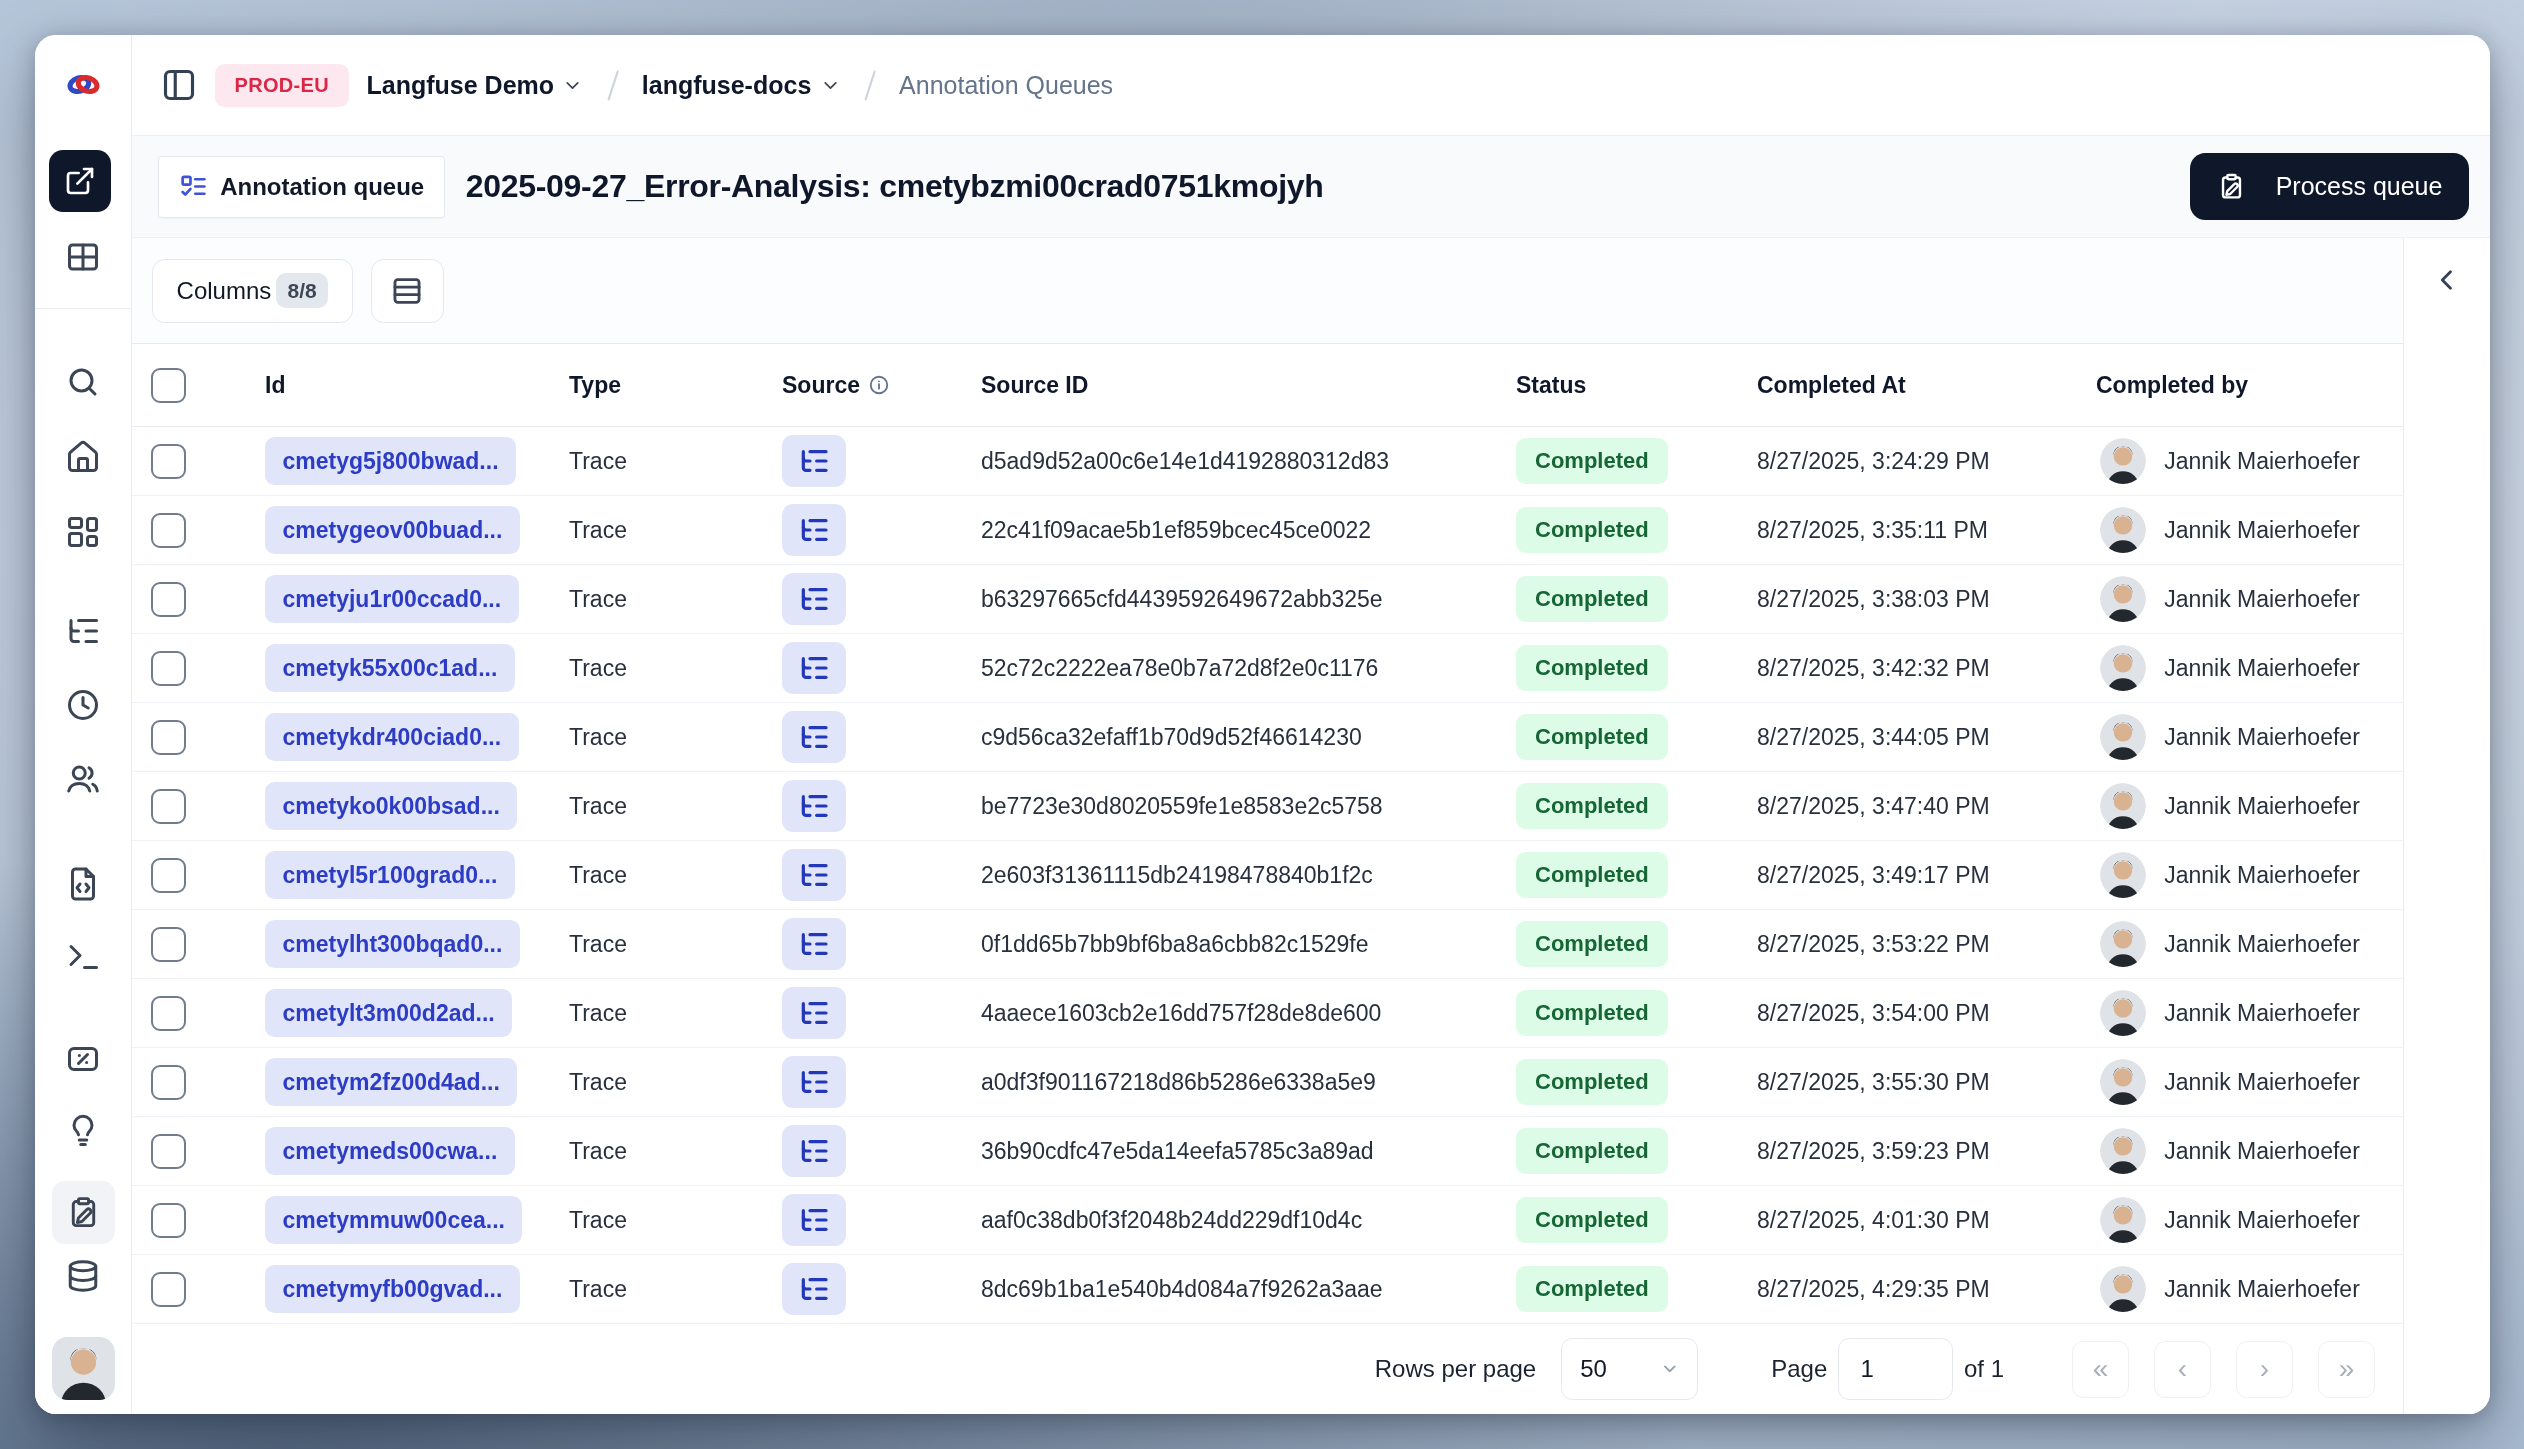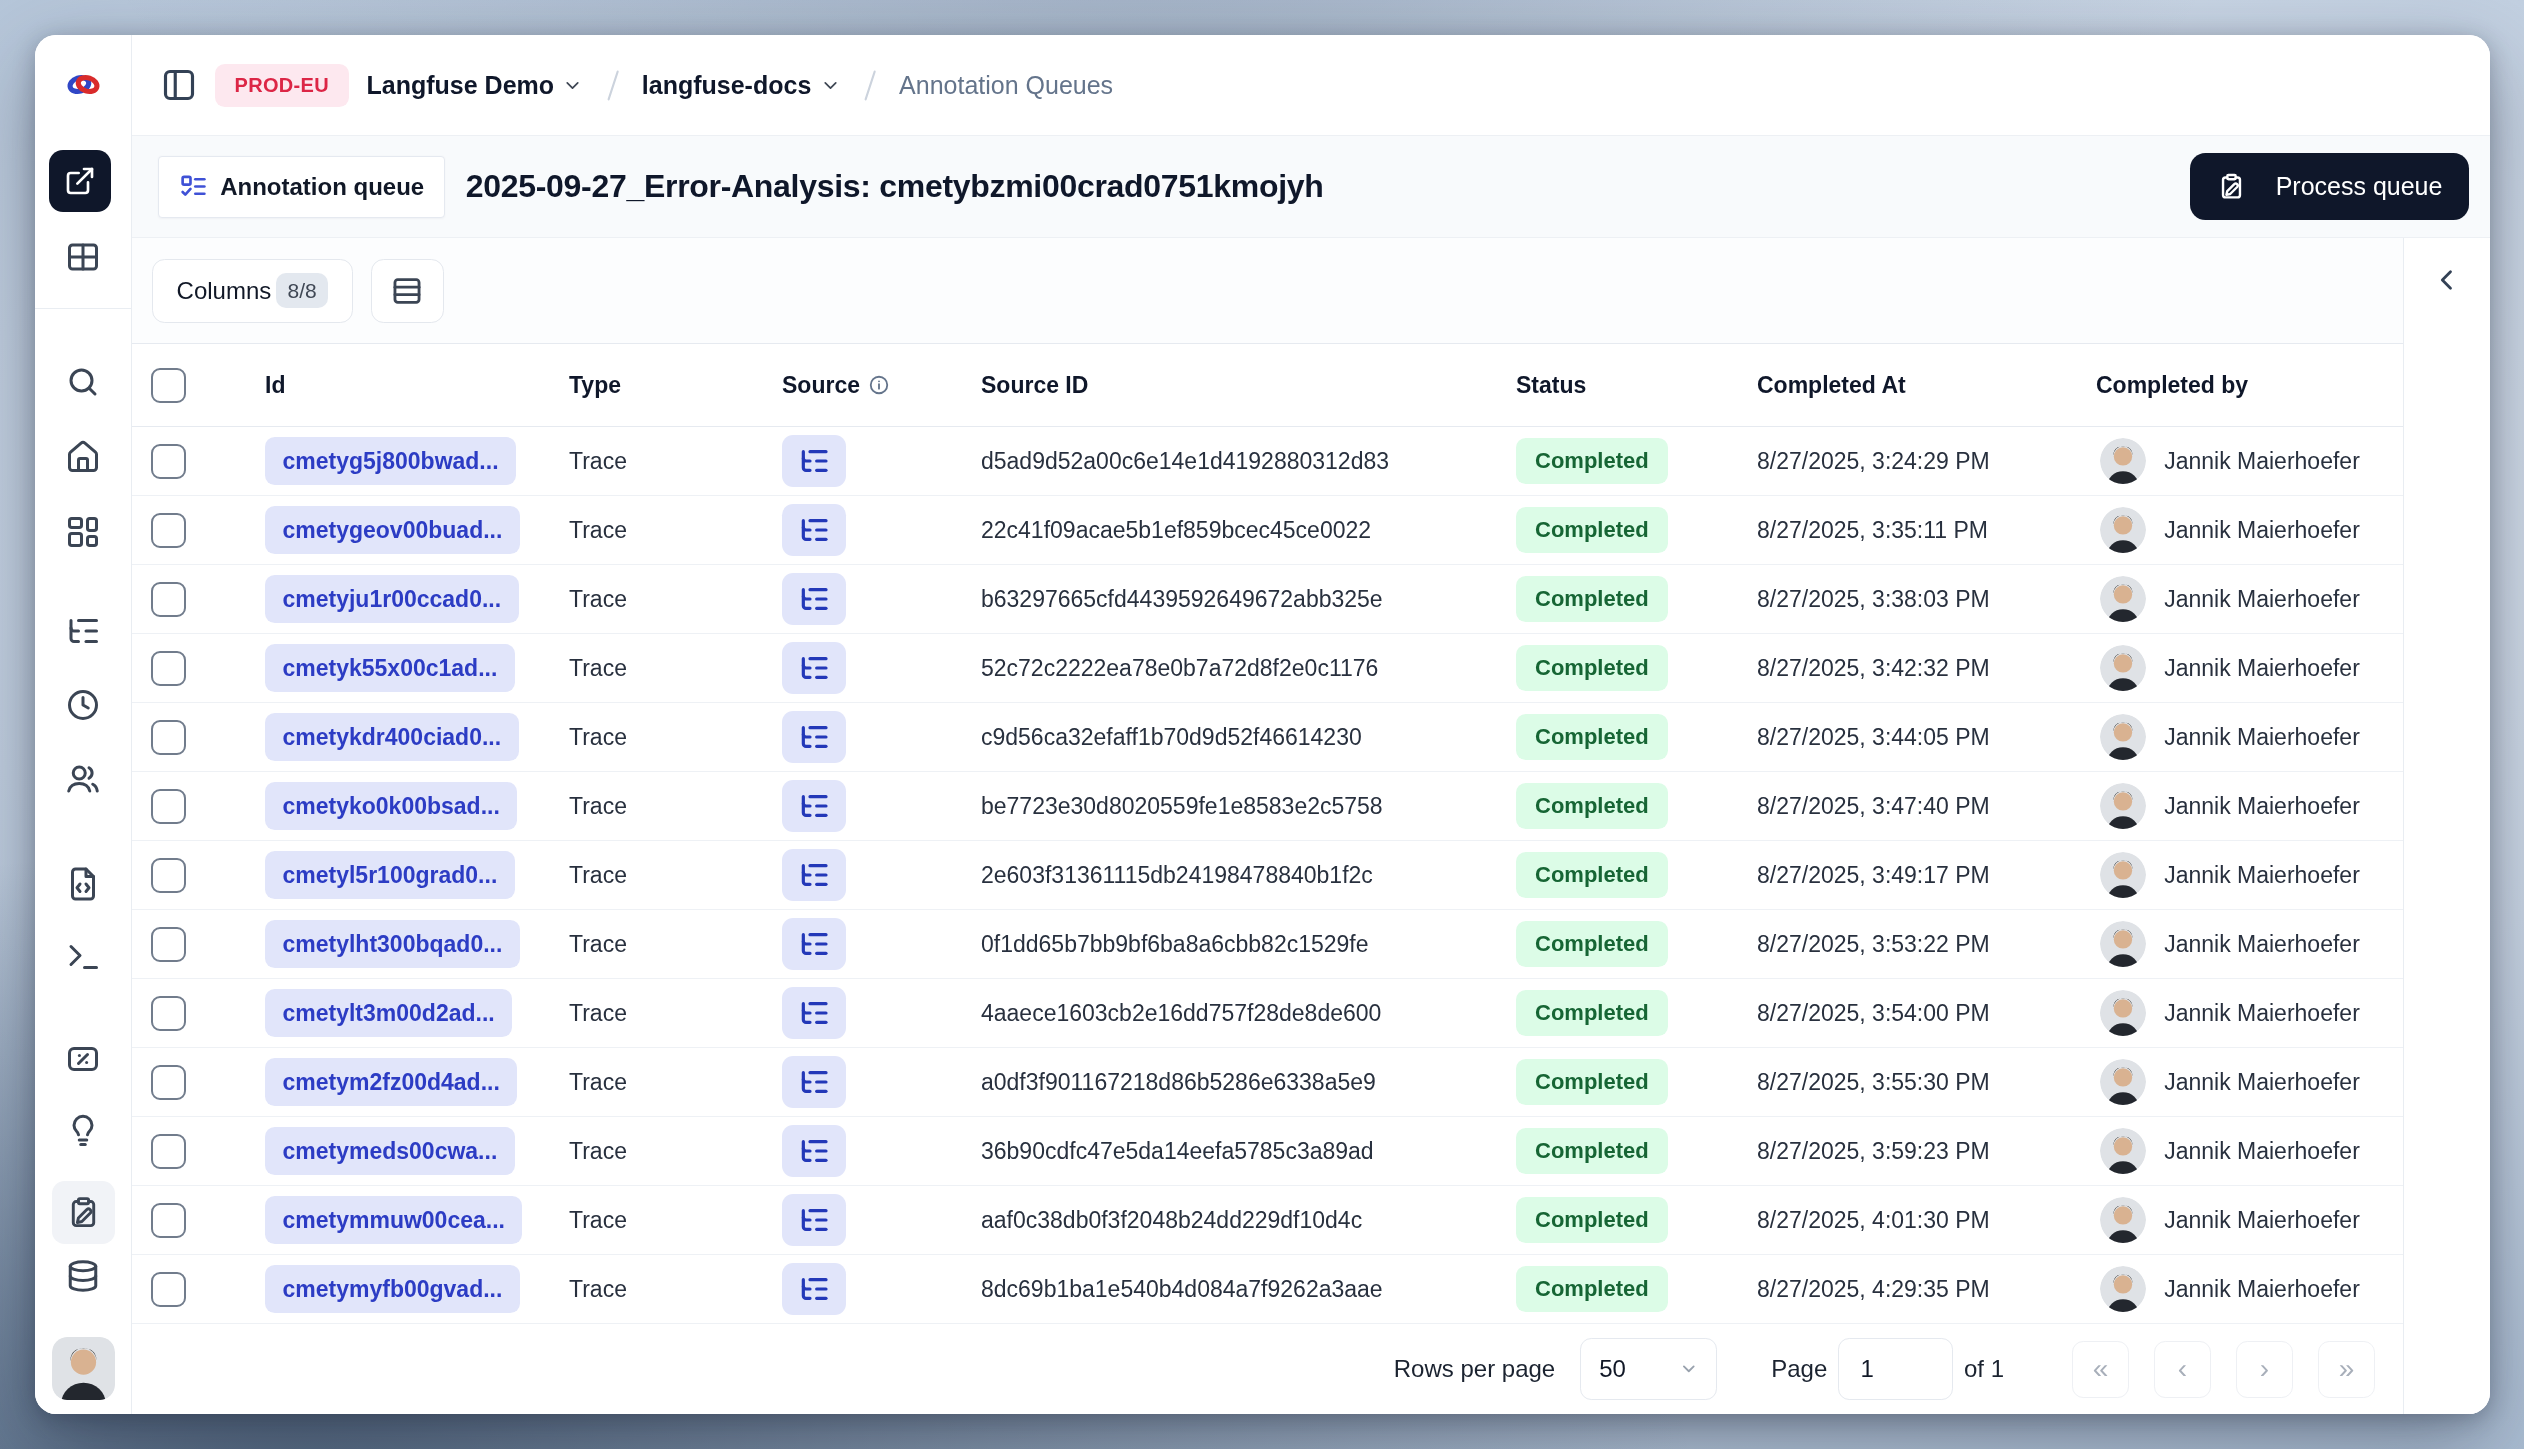--- a/index.html
+++ b/index.html
@@ -41,42 +41,42 @@
   .page-title { font-size:32px; font-weight:700; color:#0f172a; letter-spacing:-0.3px; flex:1; white-space:nowrap; overflow:hidden; }
   .process-btn { height:67px; border-radius:15.4px; background:#0f172a; color:#fff; display:flex; align-items:center; gap:30px; padding:0 26.6px; font-size:25px; font-weight:500; border:none; cursor:pointer; flex:0 0 auto; }
   
   .content-row { flex:1; display:flex; min-height:0; }
   .main { width:2271px; flex:0 0 auto; display:flex; flex-direction:column; background:#fff; }
   .strip { flex:1; border-left:1.4px solid #e9edf2; background:#fff; display:flex; justify-content:center; align-items:flex-start; padding-top:17px; }
   .collapse-btn { width:50px; height:50px; border-radius:11.2px; background:transparent; border:none; display:flex; align-items:center; justify-content:center; cursor:pointer; }
   
   .toolbar { height:105px; display:flex; align-items:center; gap:18px; padding-left:19.6px; flex:0 0 auto; background:#fcfdfe; }
   .columns-btn { height:64px; border-radius:12.6px; border:1.4px solid #e4e8ee; background:#fff; display:flex; align-items:center; gap:5px; padding:0 24px; font-size:24px; font-weight:500; color:#111827; cursor:pointer; }
-  .columns-chip { background:#e3e8ef; border-radius:10px; padding:5.6px 11.2px; font-size:21px; font-weight:400; color:#3f4754; }
+  .columns-chip { background:#e3e8ef; border-radius:10px; padding:5.6px 11.2px; font-size:21px; font-weight:700; color:#3f4754; }
   .rowheight-btn { width:73px; height:64px; border-radius:12.6px; border:1.4px solid #e4e8ee; background:#fff; display:flex; align-items:center; justify-content:center; cursor:pointer; }
   
   .grid-cols { display:grid; grid-template-columns:133px 304px 213px 199px 535px 241px 339px auto; align-items:center; }
   .thead { height:84px; border-top:1.4px solid #e6eaf0; border-bottom:1.4px solid #e6eaf0; flex:0 0 auto; }
   .th { font-size:23px; font-weight:600; color:#0f172a; display:flex; align-items:center; gap:8.4px; }
   .tbody { flex:0 0 auto; }
   .tr { height:69px; border-bottom:1.4px solid #eef1f5; cursor:pointer; }
   .td { font-size:23px; color:#28303e; display:flex; align-items:center; min-width:0; }
   .td-check { padding-left:19px; }
   .checkbox { width:35px; height:35px; border:2.4px solid #717c8c; border-radius:9px; background:#fff; display:inline-block; }
   .id-badge { background:#e1e5fa; color:#2c3cc4; font-weight:600; font-size:23px; padding:10.5px 17.5px; border-radius:9.8px; white-space:nowrap; }
   .src-badge { width:64px; height:52px; border-radius:11.2px; background:#e1e5fa; display:flex; align-items:center; justify-content:center; }
   .status-badge { background:#dcfce7; color:#166534; font-weight:600; font-size:22px; padding:9.8px 19px; border-radius:9.8px; white-space:nowrap; }
   .td-user { gap:18px; padding-left:4.2px; }
   .avatar-sm { width:46px; height:46px; border-radius:50%; overflow:hidden; flex:0 0 auto; }
   
   .tfoot { flex:1; display:flex; align-items:center; justify-content:flex-end; padding-right:28px; background:#fff; }
   .f-label { font-size:24px; font-weight:500; color:#1b2330; }
   .select-box { margin-left:25px; width:137px; height:62px; border:1.4px solid #e5e9ef; border-radius:11.2px; background:#fff; display:flex; align-items:center; justify-content:space-between; padding:0 18px; cursor:pointer; }
   .select-box span { font-size:24px; color:#111827; }
-  .page-word { margin-left:54px; }
+  .page-word { margin-left:73px; }
   .page-input { margin-left:11.2px; width:115px; height:62px; border:1.4px solid #e5e9ef; border-radius:11.2px; background:#fff; font-size:24px; color:#111827; padding-left:21px; font-family:inherit; }
   .of-label { margin-left:10.5px; }
   .pager { display:flex; gap:25px; margin-left:68px; }
   .pg-btn { width:57px; height:57px; border-radius:11.2px; border:1.4px solid #eef0f4; background:#fff; color:#a8afba; font-size:28px; display:flex; align-items:center; justify-content:center; cursor:default; font-family:inherit; }
 </style>
 </head>
 <body>
 
 <div class="window">
 

